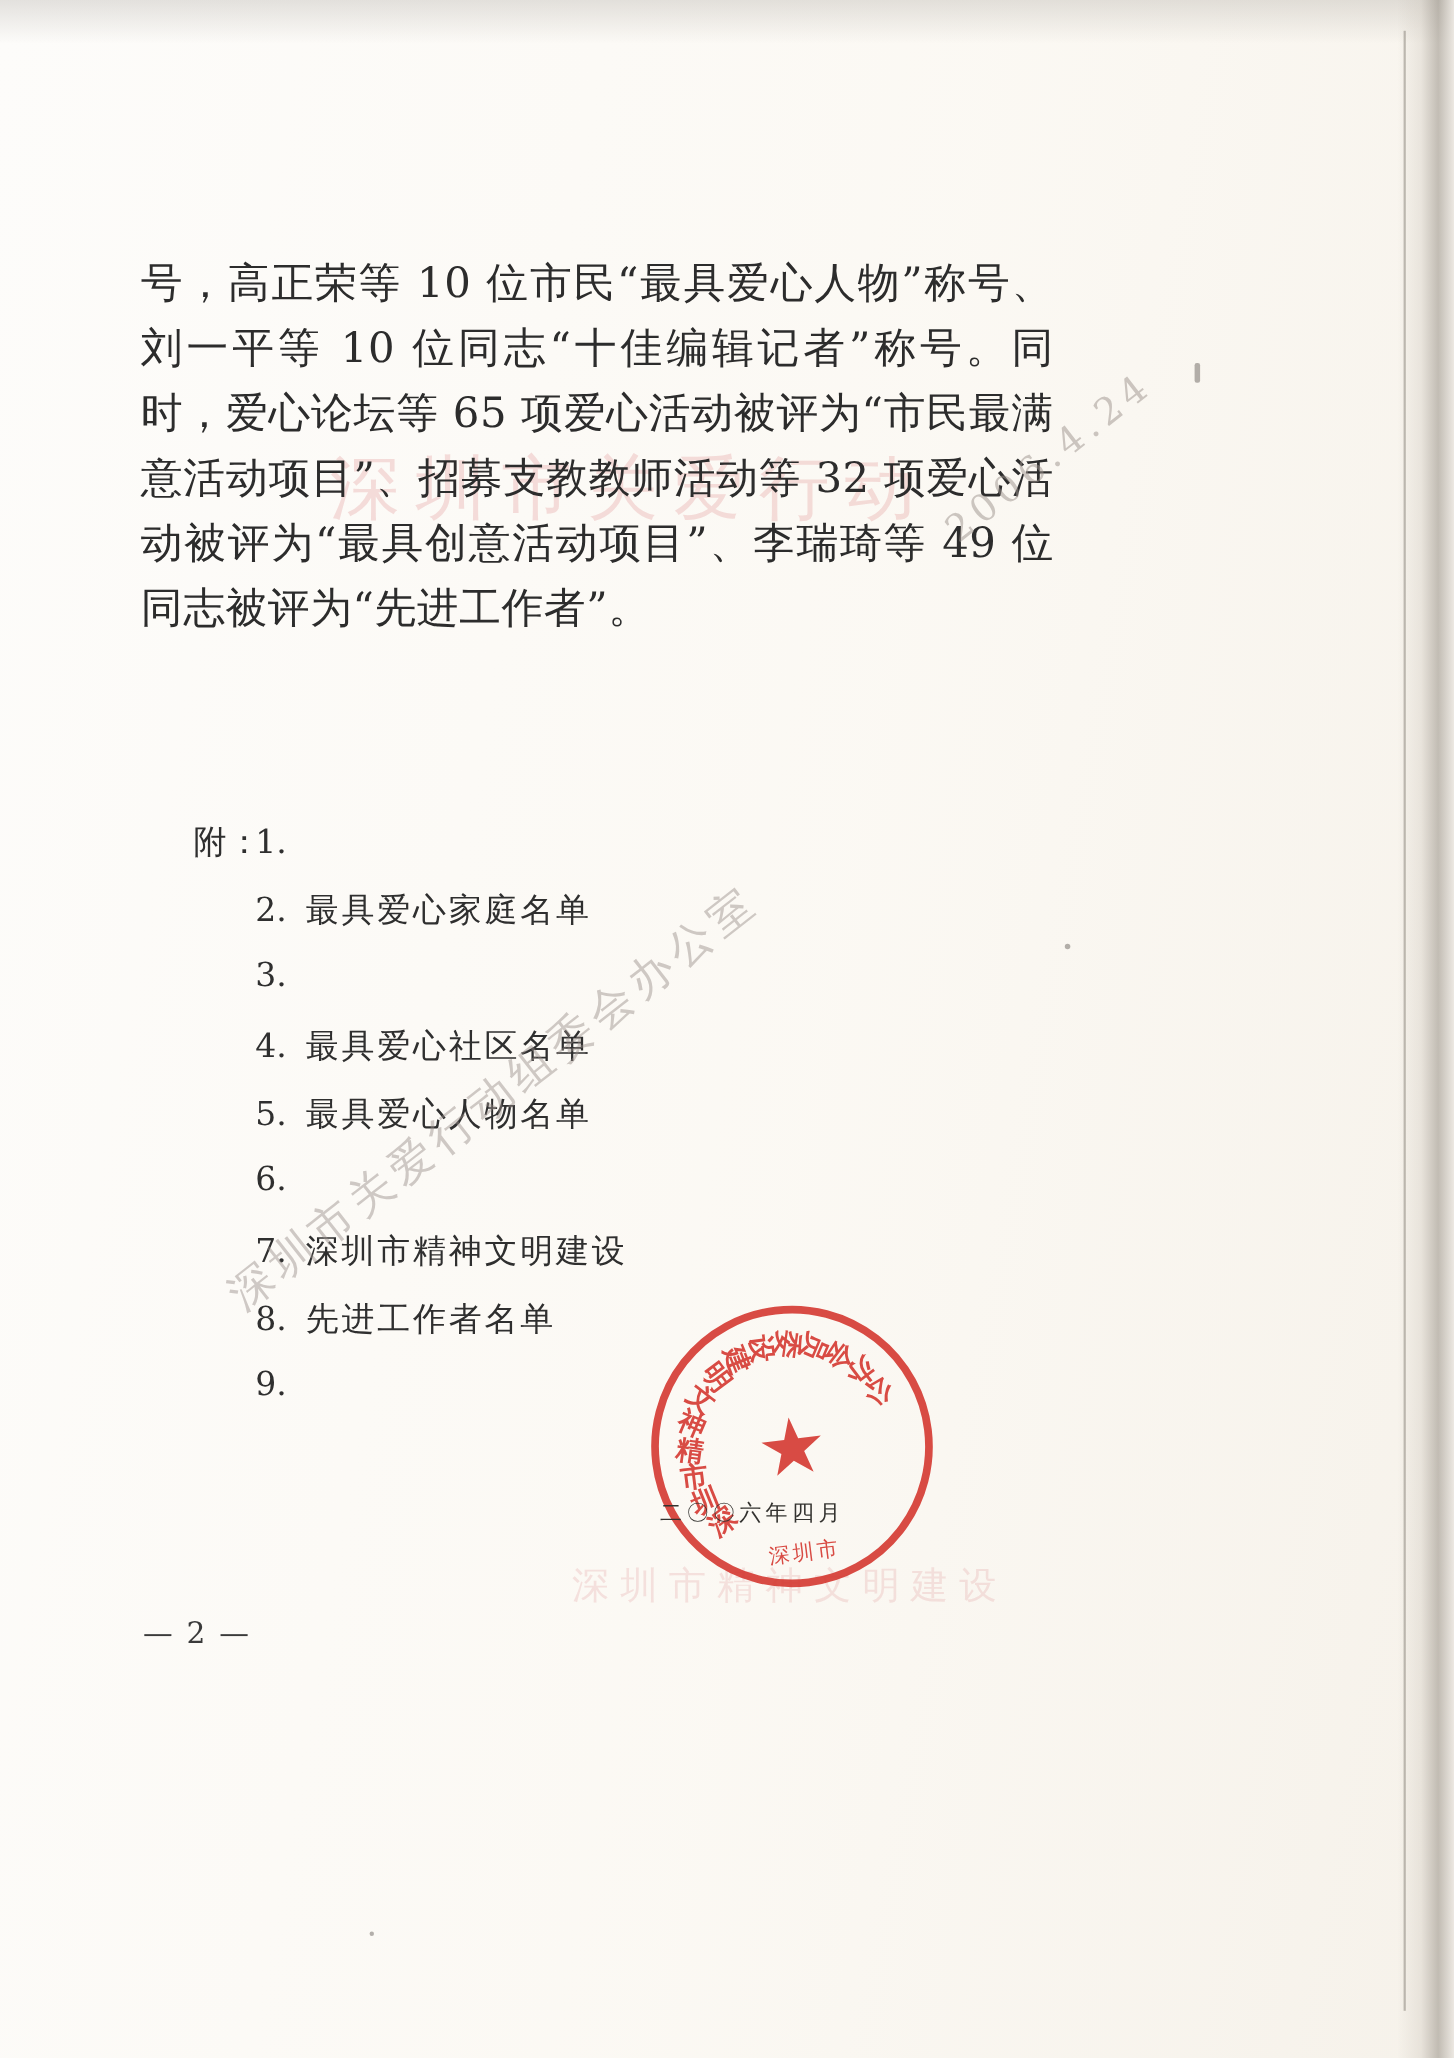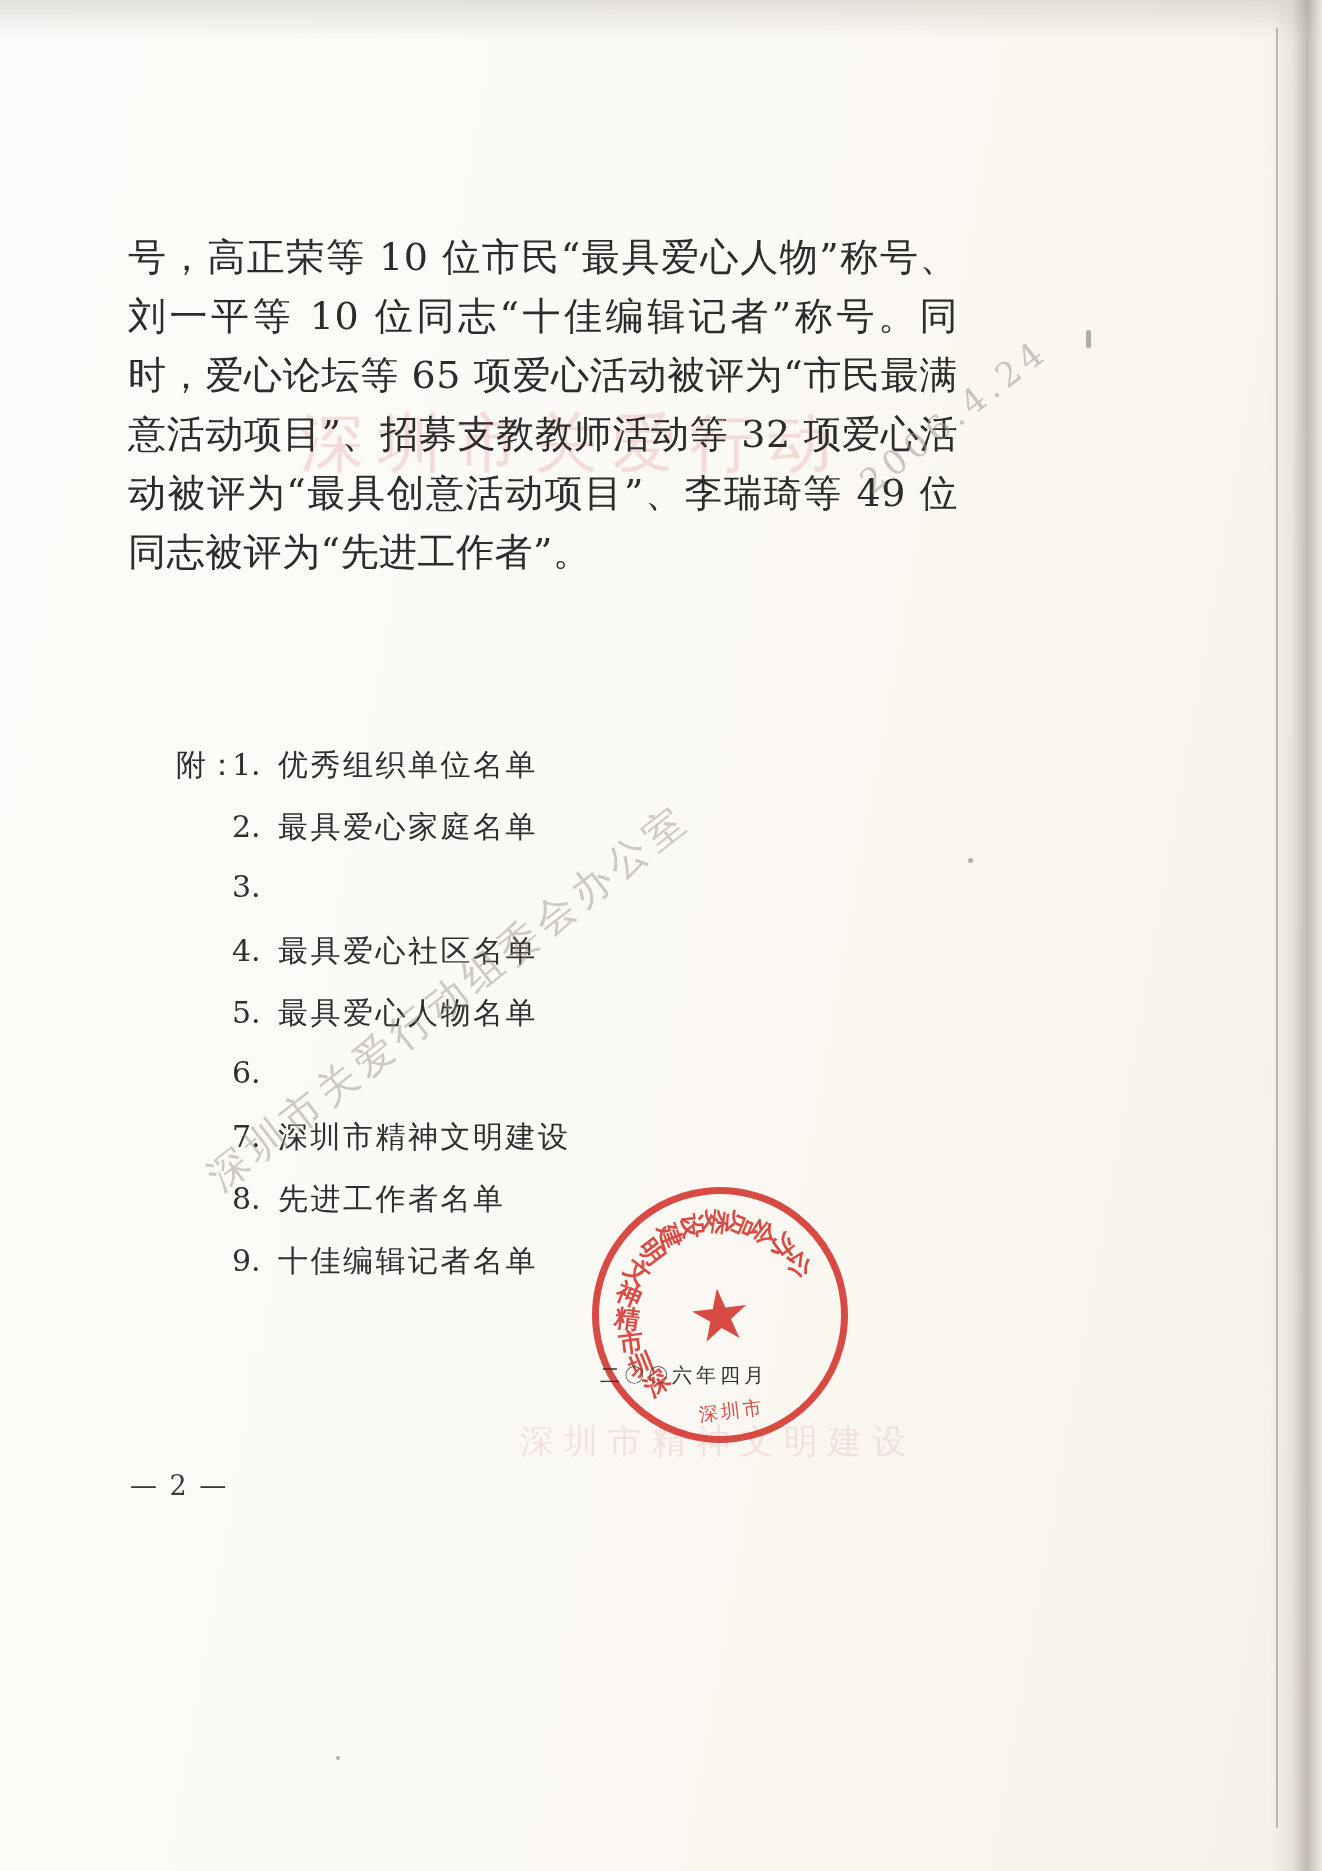--- a/index.html
+++ b/index.html
@@ -251,21 +251,20 @@
   <div class="wm-red-ghost2">深圳市精神文明建设</div>
 
   <div class="body-text">
     <p class="para">号，高正荣等 10 位市民“最具爱心人物”称号、刘一平等 10 位同志“十佳编辑记者”称号。同时，爱心论坛等 65 项爱心活动被评为“市民最满意活动项目”、招募支教教师活动等 32 项爱心活动被评为“最具创意活动项目”、李瑞琦等 49 位同志被评为“先进工作者”。</p>
   </div>
 
   <div class="attach-block">
     <div class="attach-row">
       <span class="attach-label">附：</span>
       <span class="attach-num">1.</span>
-      <span class="attach-name">优秀组织单位名单</span>
     </div>
     <div class="attach-row">
       <span class="attach-spacer"></span>
       <span class="attach-num">2.</span>
       <span class="attach-name">最具爱心家庭名单</span>
     </div>
     <div class="attach-row">
       <span class="attach-spacer"></span>
       <span class="attach-num">3.</span>
     </div>
@@ -289,21 +288,20 @@
       <span class="attach-name">深圳市精神文明建设</span>
     </div>
     <div class="attach-row">
       <span class="attach-spacer"></span>
       <span class="attach-num">8.</span>
       <span class="attach-name">先进工作者名单</span>
     </div>
     <div class="attach-row">
       <span class="attach-spacer"></span>
       <span class="attach-num">9.</span>
-      <span class="attach-name">十佳编辑记者名单</span>
     </div>
   </div>
 
   <div class="seal">
     <div class="seal-ring"></div>
     <div class="seal-star">★</div>
     <div class="seal-text">
       <span class="seal-char" style="transform: rotate(-120deg) translate(0, -104px) rotate(90deg);">深</span>
       <span class="seal-char" style="transform: rotate(-105deg) translate(0, -104px) rotate(90deg);">圳</span>
       <span class="seal-char" style="transform: rotate(-90deg) translate(0, -104px) rotate(90deg);">市</span>

